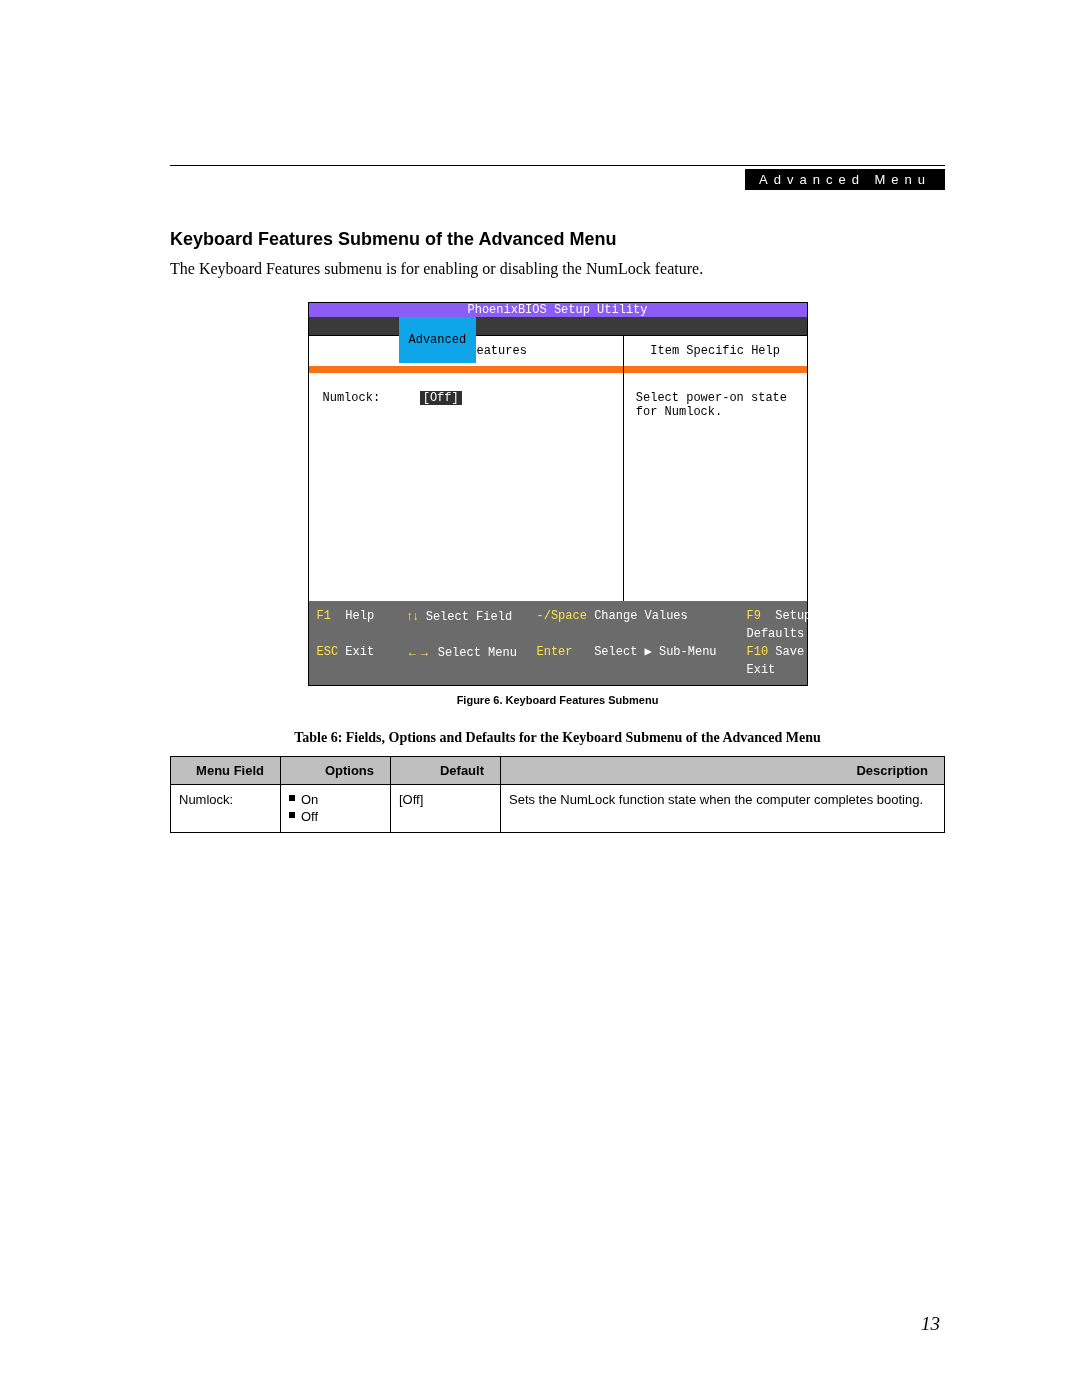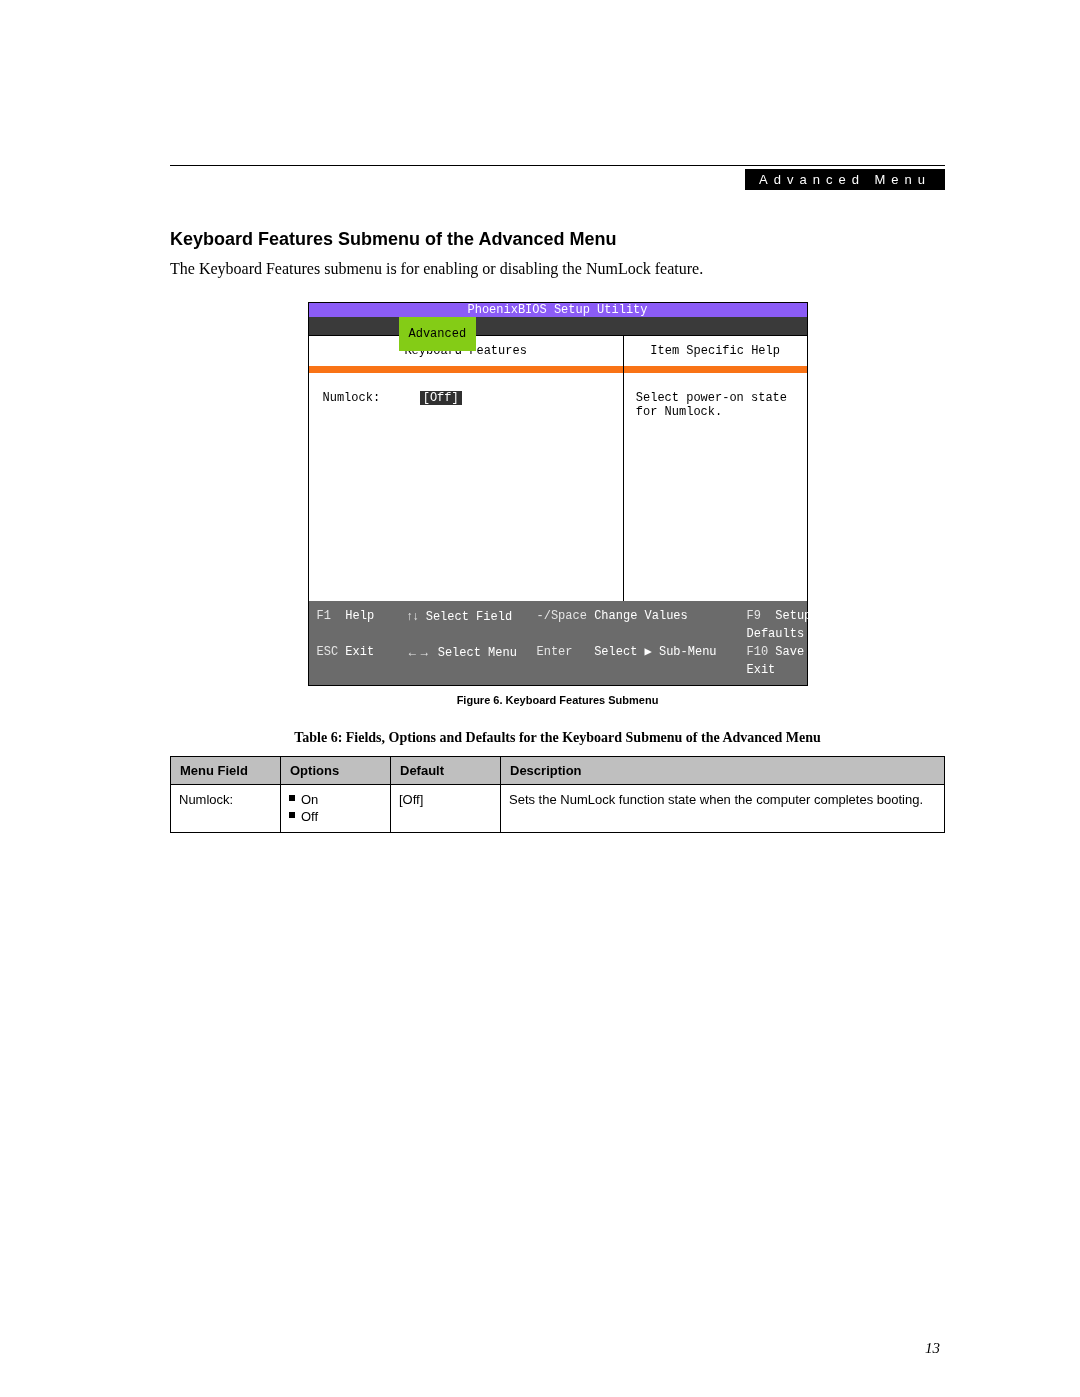--- a/index.html
+++ b/index.html
@@ -9,41 +9,41 @@
   .header-bar { background:#000; color:#fff; font-size:13px; letter-spacing:6px; font-family:Arial,Helvetica,sans-serif; padding:3px 14px; float:right; position:relative; top:3px; }
   .clear { clear:both; }
   .section-title { font-family: Liberation Sans, sans-serif; font-weight:bold; font-size:18px; margin:42px 0 8px 0; }
   .section-body { font-size:16px; line-height:1.35; margin:0 0 22px 0; }
 
   
   .bios-wrap { width:500px; margin:0 auto 8px auto; font-family:"Courier New", monospace; font-size:12px; background:#fff;}
   .bios-border { border:1px solid #000; }
   .bios-title { background:#8b5cf6; color:#fff; text-align:center; padding:0 0; font-size:12px; }
   .bios-tabs { background:#3a3a3a; color:#d0d0d0; padding:0; font-size:12px; height:18px; position:relative; }
-  .bios-tab-active { background:#84cc16; color:#000; display:inline-block; padding:10px 10px; margin-left:90px; }
+  .bios-tab-active { background:#0ea5e9; color:#000; display:inline-block; padding:16px 10px; margin-left:90px; }
   .bios-main { display:flex; border-top:1px solid #000; }
   .bios-left { flex:1.72; border-right:1px solid #000; }
   .bios-right { flex:1; }
   .bios-col-head { border-bottom:7px solid #f97316; text-align:center; padding:8px 4px; }
   .bios-left-body { padding:18px 14px 0 14px; height:228px; }
   .bios-right-body { padding:18px 12px 0 12px; height:228px; }
   .setting-label { display:inline-block; width:90px; }
   .setting-value { display:inline-block; background:#303030; color:#fff; padding:0 3px; }
   .bios-footer { background:#6b6b6b; color:#fff; padding:6px 8px 6px 8px; font-size:12px; line-height:1.5; display:grid; grid-template-columns: 90px 130px 210px 120px; row-gap:0; }
-  .bios-footer .key { color:#e5e5e5; display:inline; }
+  .bios-footer .key { color:#fde047; display:inline; }
   .figure-caption { text-align:center; font-family:Arial,Helvetica,sans-serif; font-weight:bold; font-size:11px; margin-bottom:24px; }
   .table-caption { text-align:center; font-family:Liberation Serif, serif; font-weight:bold; font-size:14px; margin-bottom:10px; }
 
   table.opt { width:100%; border-collapse:collapse; font-family:Arial,Helvetica,sans-serif; font-size:13px; }
-  table.opt th { background:#bfbfbf; text-align:left; font-weight:bold; padding:6px 9px; border:1px solid #000; }
+  table.opt th { background:#bfbfbf; text-align:right; font-weight:bold; padding:6px 16px; border:1px solid #000; }
   table.opt td { border:1px solid #000; padding:6px 8px; vertical-align:top; line-height:1.35; }
   .opt-bullet-row { display:flex; align-items:flex-start; }
   .sq { display:inline-block; width:6px; height:6px; background:#000; margin:4px 6px 0 0; flex-shrink:0; }
 
-  .page-num { position:absolute; bottom:40px; right:140px; font-style:italic; font-family:Georgia,serif; font-size:15px; }
+  .page-num { position:absolute; bottom:62px; right:140px; font-style:italic; font-family:Georgia,serif; font-size:19px; }
   .arrow { font-family: Arial, sans-serif; }
 </style>
 </head>
 <body>
 
 <div class="page">
 
   <div class="header-rule"></div>
   <div class="header-bar">Advanced Menu</div>
   <div class="clear"></div>

